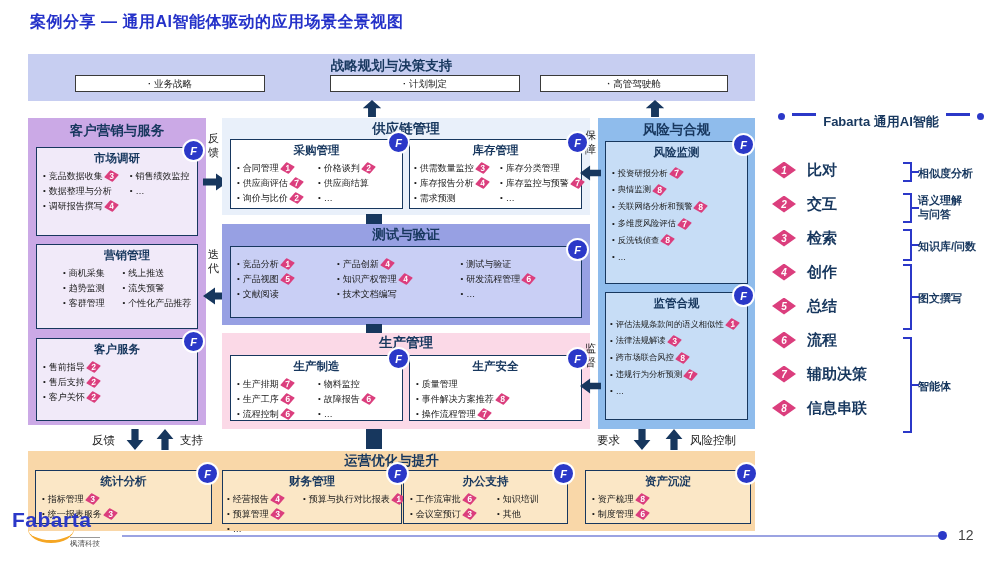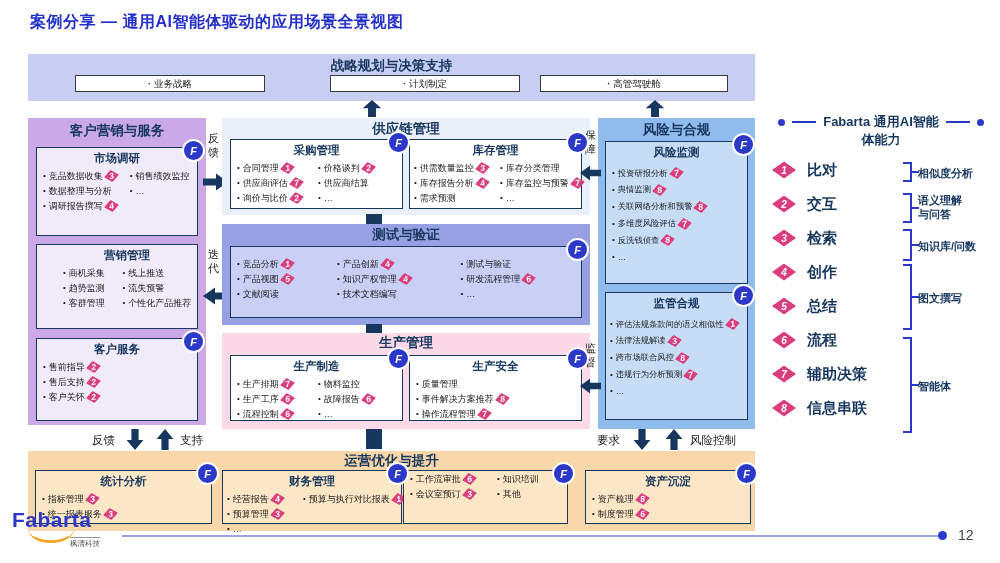--- a/index.html
+++ b/index.html
@@ -25,21 +25,21 @@
     text-align:center;font-size:9.5px;line-height:15px;color:#222;}
   .sbox::before{content:'·  ';font-weight:bold;}
   .arrow{position:absolute;background:#17375E;}
   .ar-right{clip-path:polygon(0 32%,52% 32%,52% 8%,100% 50%,52% 92%,52% 68%,0 68%);}
   .ar-left{clip-path:polygon(100% 32%,48% 32%,48% 8%,0 50%,48% 92%,48% 68%,100% 68%);}
   .ar-up{clip-path:polygon(32% 100%,32% 48%,8% 48%,50% 0,92% 48%,68% 48%,68% 100%);}
   .ar-down{clip-path:polygon(32% 0,32% 52%,8% 52%,50% 100%,92% 52%,68% 52%,68% 0);}
   .vtext{position:absolute;width:13px;font-size:11px;color:#1a1a1a;line-height:1.3;text-align:center;word-break:break-all;}
   .htext{position:absolute;font-size:11.5px;color:#1a1a1a;}
   .lg-head{position:absolute;left:762px;top:113px;width:238px;text-align:center;}
-  .lg-row1{display:flex;align-items:center;justify-content:center;gap:7px;}
+  .lg-row1{display:flex;justify-content:center;gap:7px;}
   .dot{width:7px;height:7px;border-radius:50%;background:#2B38C8;flex:0 0 auto;}
   .hline{width:24px;height:2.5px;background:#2B38C8;flex:0 0 auto;}
   .lg-t1,.lg-t2{font-size:13px;font-weight:800;color:#17375E;}
   .lg-items{position:absolute;left:772px;top:160px;display:flex;flex-direction:column;gap:14px;}
   .lg-row{display:flex;align-items:center;gap:11px;height:20px;}
   .diamond{flex:0 0 auto;width:24px;height:17px;background:#DB3E7D;color:#fff;font-style:italic;font-weight:bold;
     font-size:10px;display:flex;align-items:center;justify-content:center;
     clip-path:polygon(50% 0,100% 50%,50% 100%,0 50%);}
   .lg-label{font-size:15px;font-weight:600;color:#17375E;}
   .bracket{position:absolute;width:9px;border:2px solid #2B38C8;border-left:none;box-sizing:border-box;}
@@ -443,20 +443,21 @@
       <div class="col" style="font-size:8.3px;">
           <div class="it">
             <span>预算与执行对比报表</span>
             <span class="badge">1</span>
           </div>
         </div>
     </div>
   </div>
   <div class="sub" style="left:403px;top:470px;width:165px;height:54px;background:#FBE7C6;">
     <div class="ficon">F</div>
+    <div class="sub-title">办公支持</div>
     <div class="cols">
       <div class="col" style="flex:1.3">
           <div class="it">
             <span>工作流审批</span>
             <span class="badge">6</span>
           </div>
           <div class="it">
             <span>会议室预订</span>
             <span class="badge">3</span>
           </div>
@@ -489,21 +490,20 @@
   </div>
 
   <div class="lg-head">
     <div class="lg-row1">
       <span class="dot"></span>
       <span class="hline"></span>
       <span class="lg-t1">Fabarta 通用AI智能</span>
       <span class="hline"></span>
       <span class="dot"></span>
     </div>
-    <div class="lg-t2">体能力</div>
   </div>
   <div class="lg-items">
       <div class="lg-row">
     <span class="diamond">1</span>
     <span class="lg-label">比对</span>
   </div>
       <div class="lg-row">
     <span class="diamond">2</span>
     <span class="lg-label">交互</span>
   </div>

